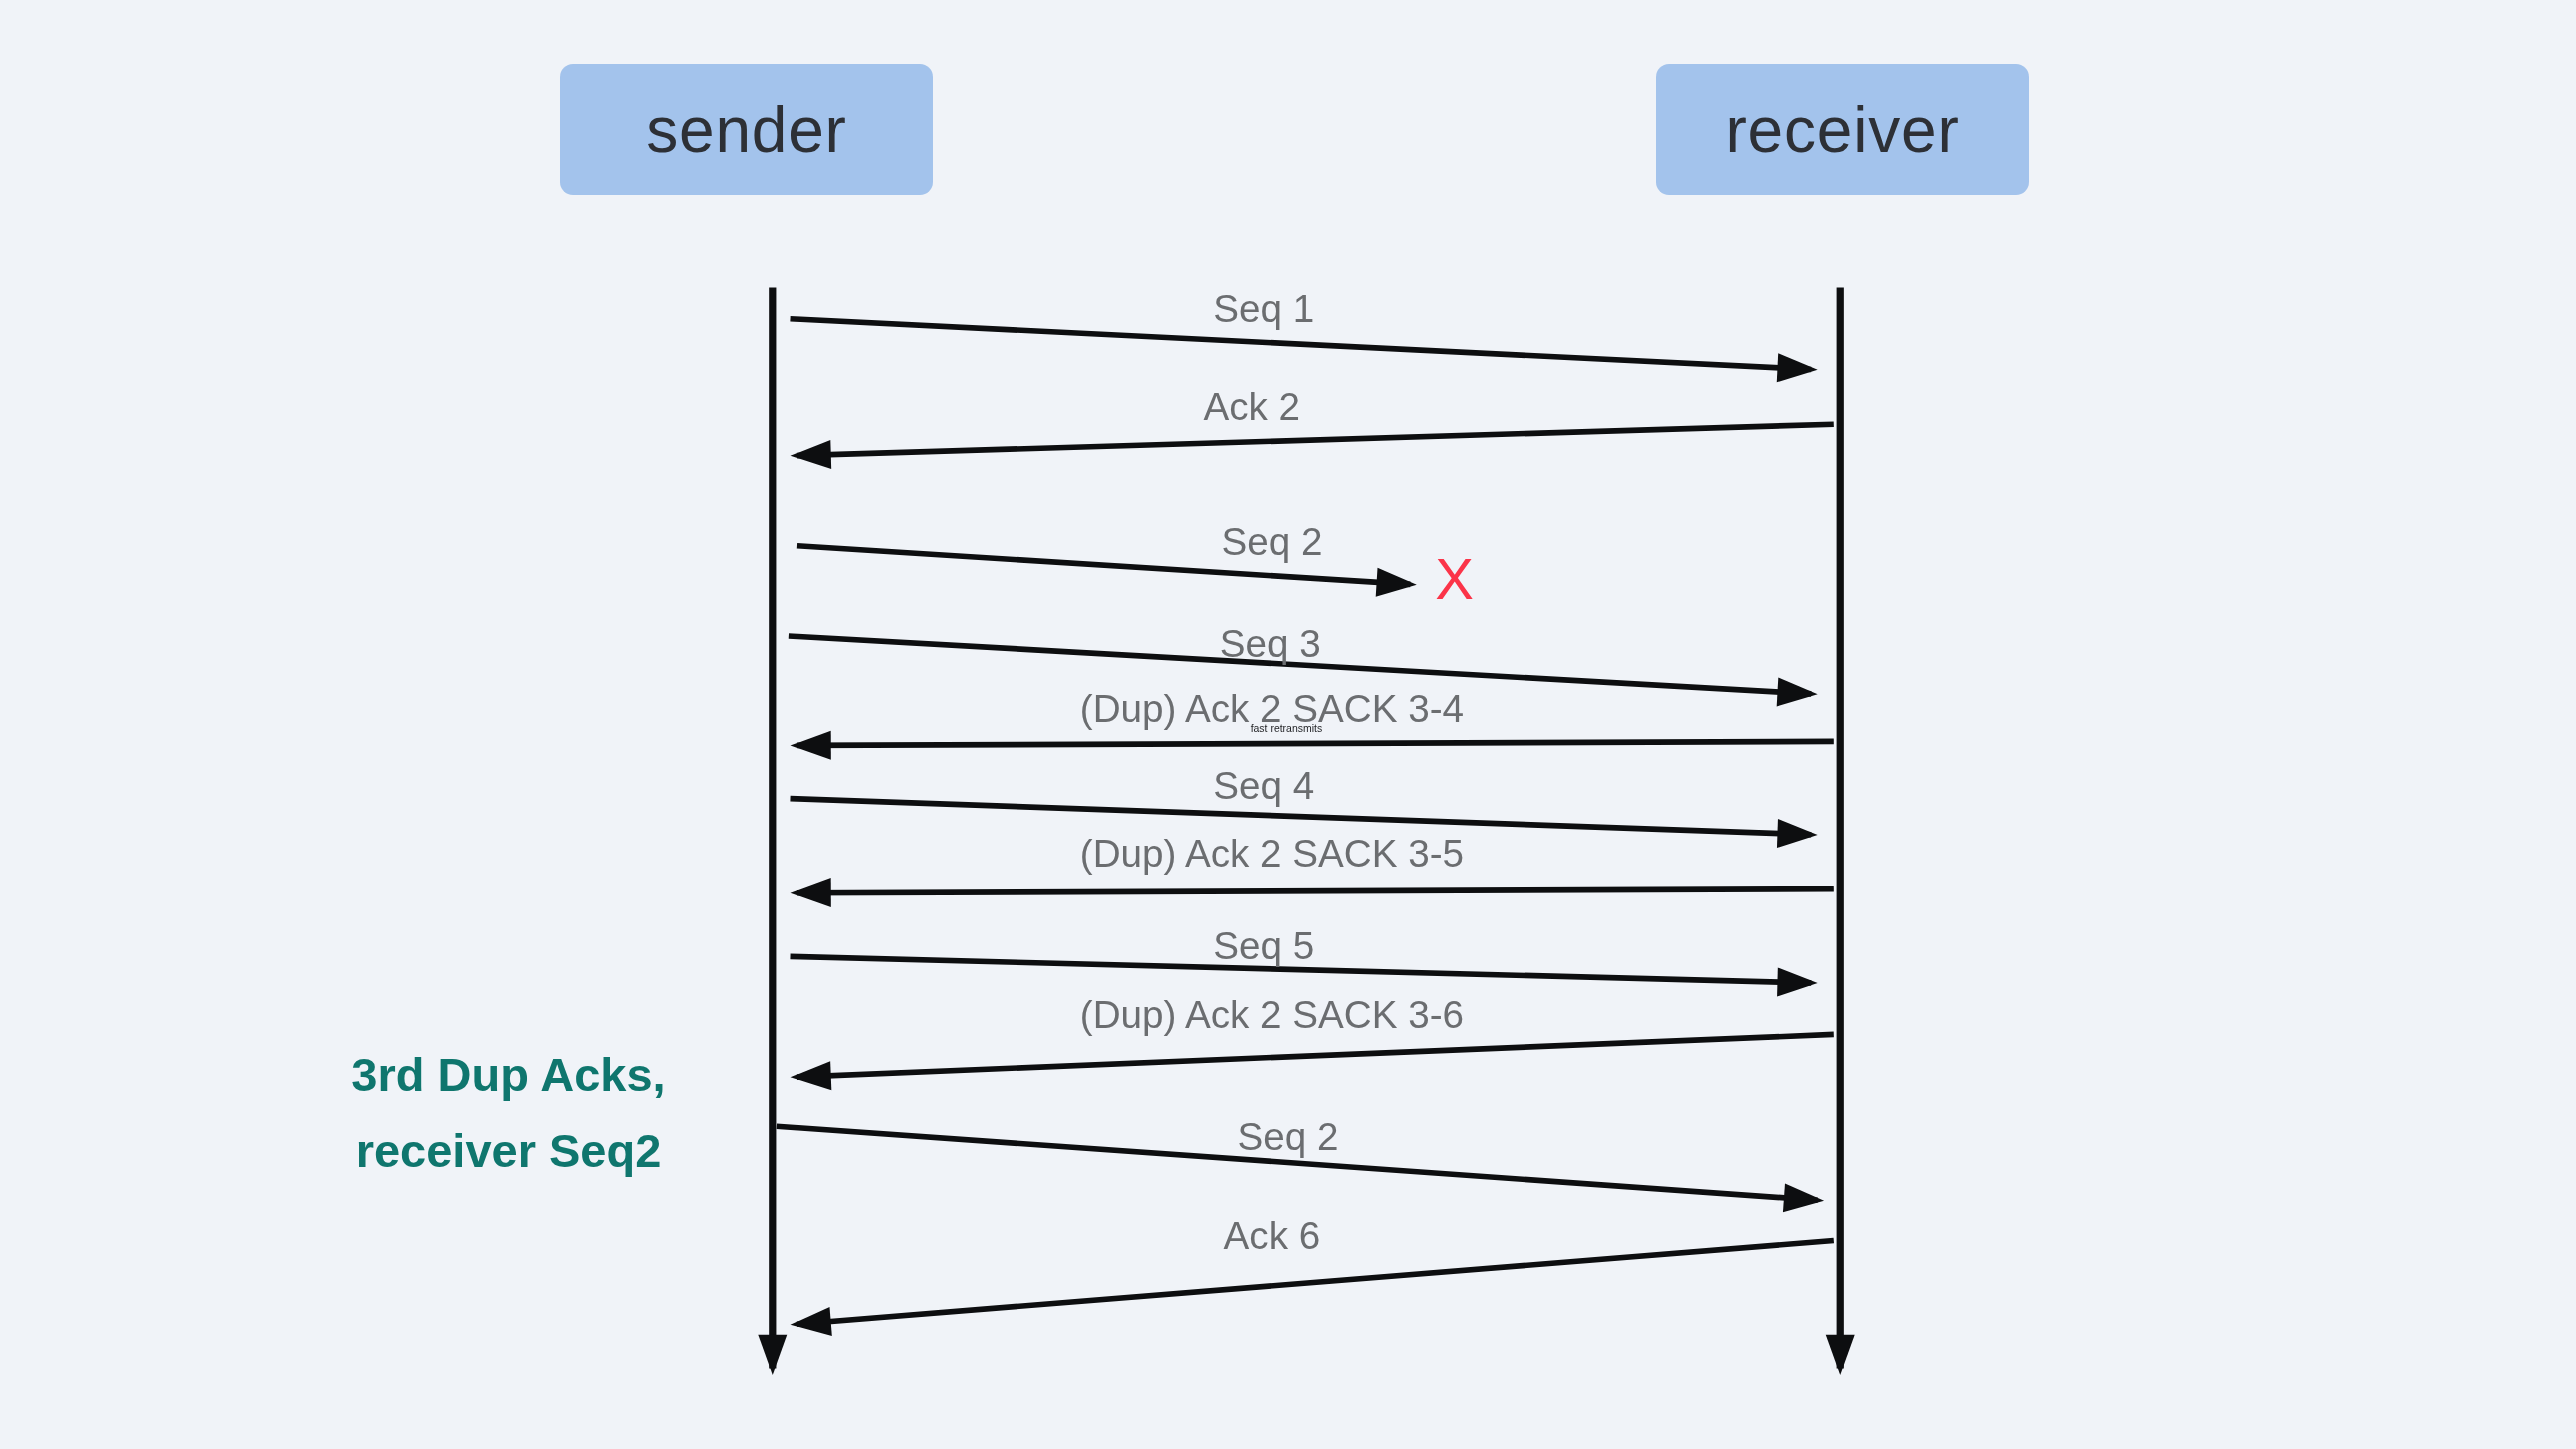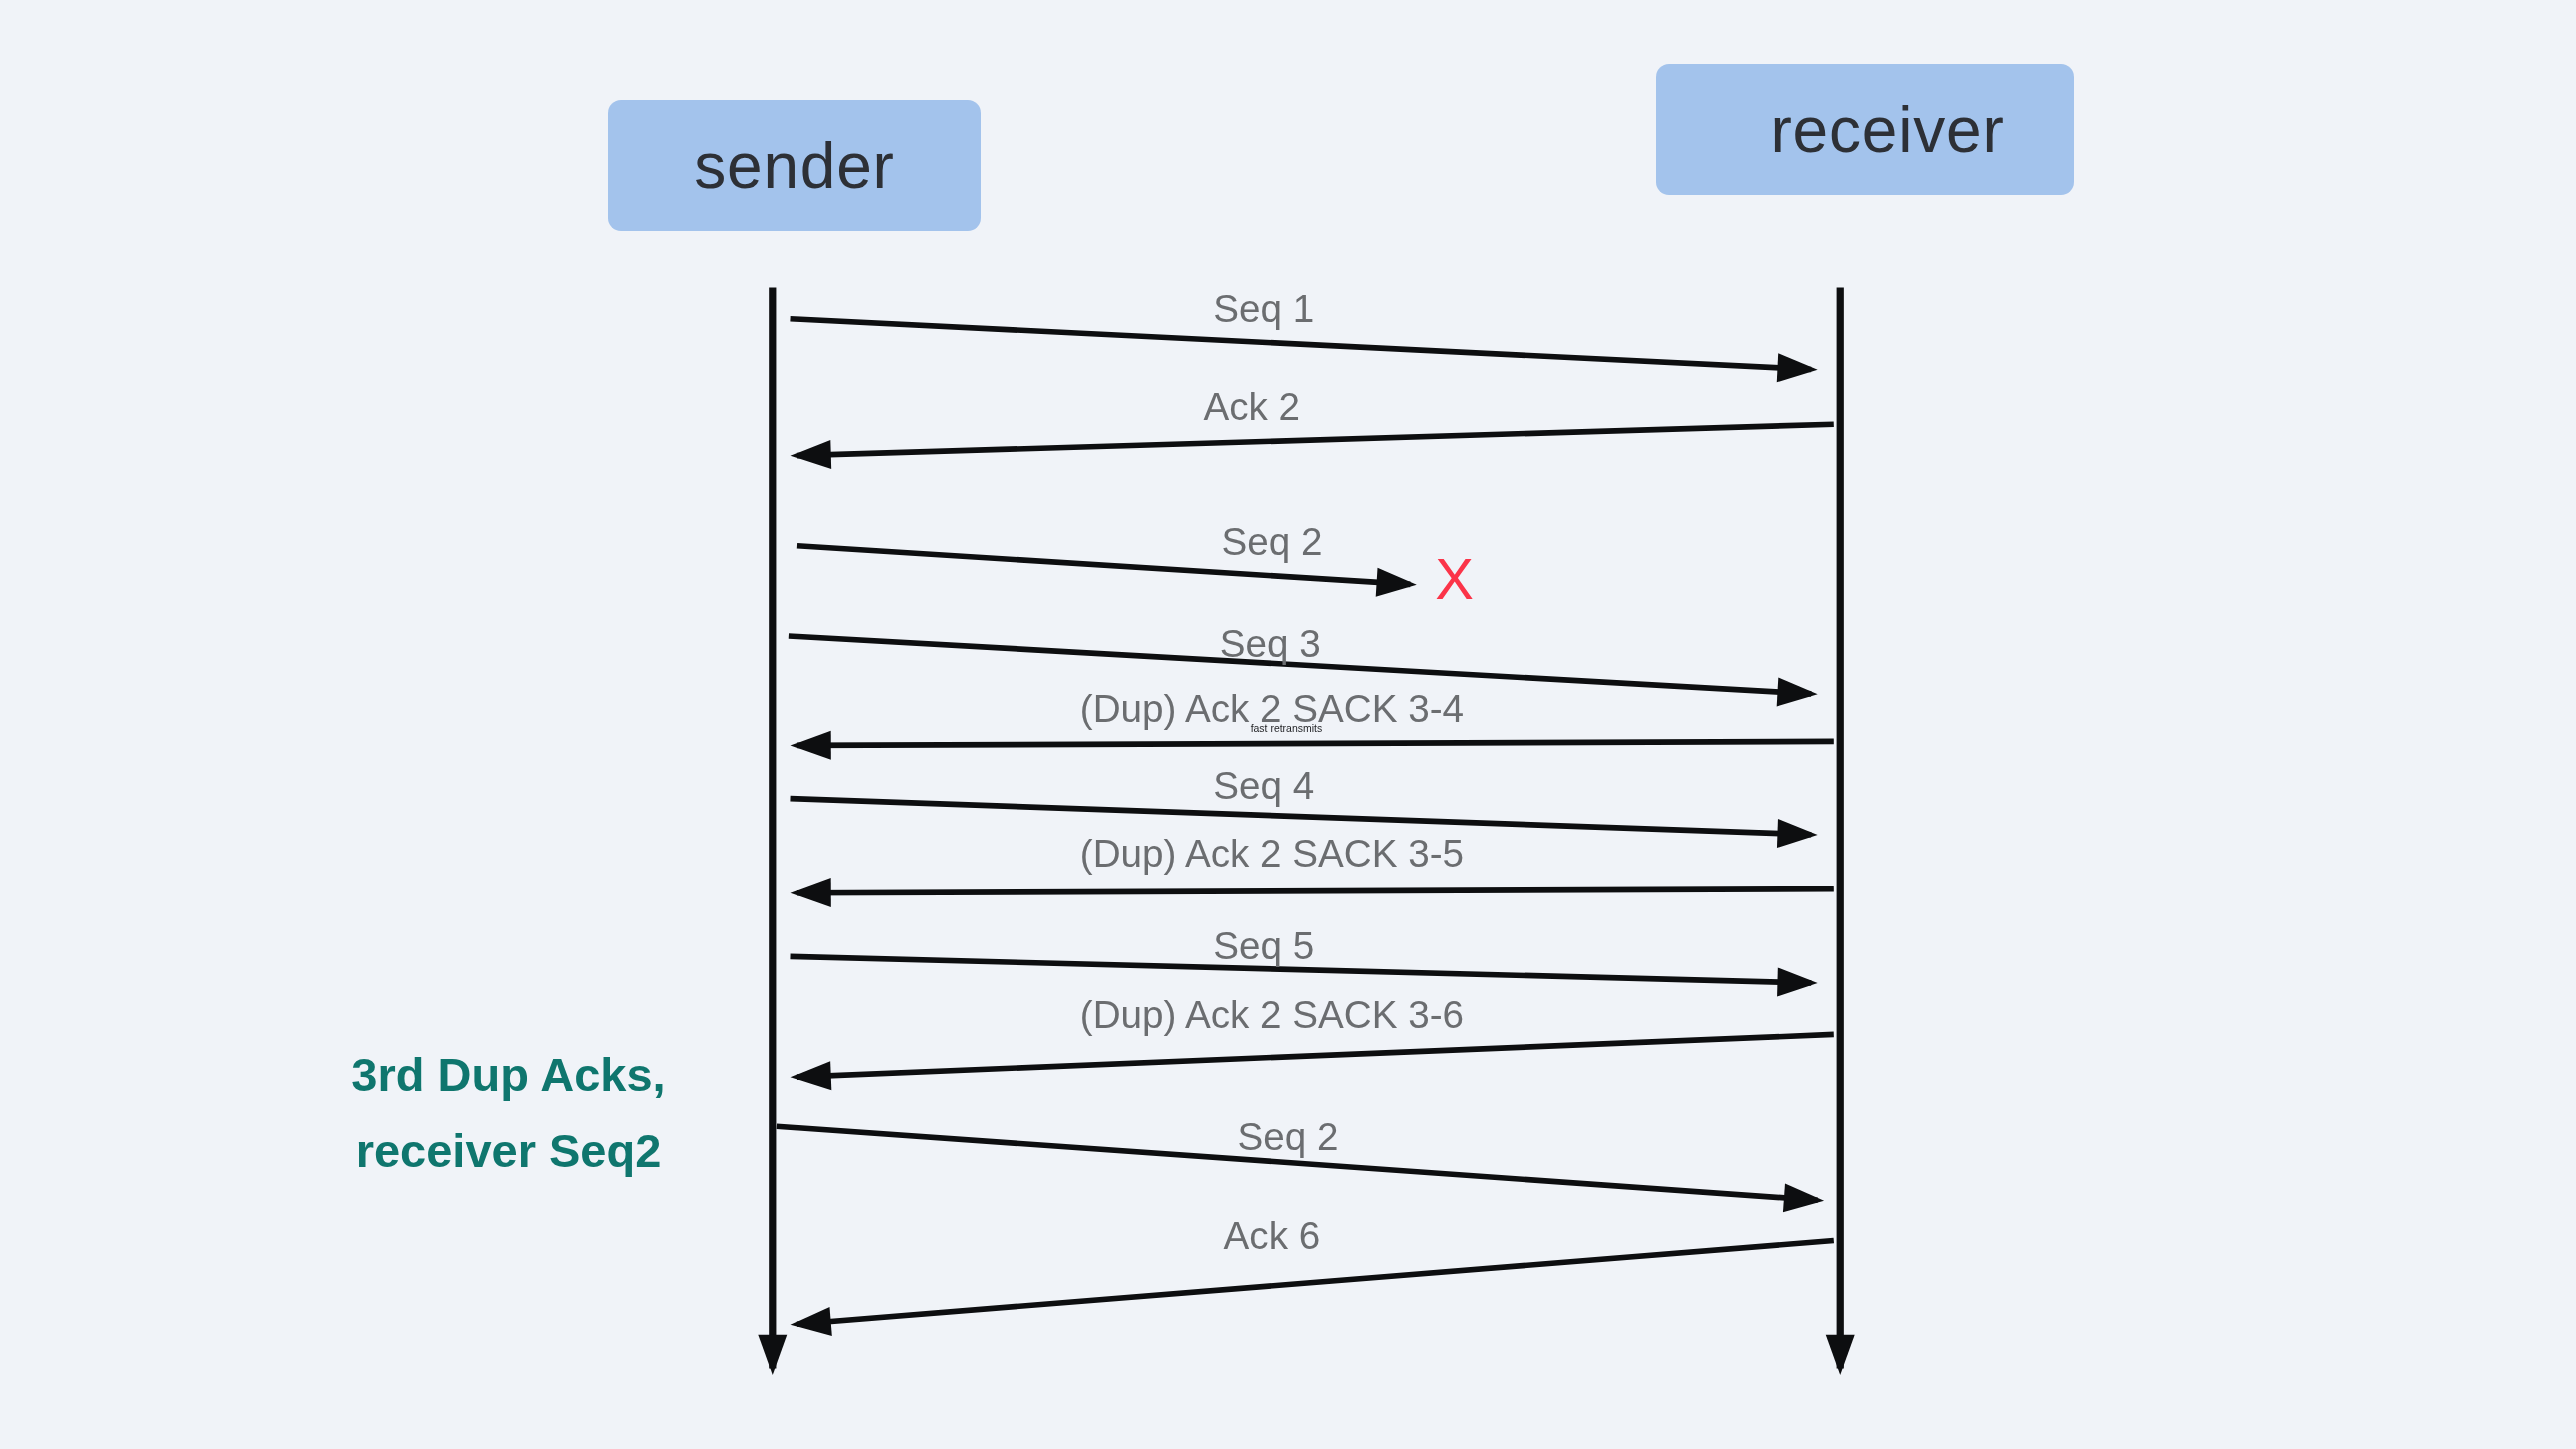--- a/index.html
+++ b/index.html
@@ -21,22 +21,22 @@
     height: 131px;
     background: #a3c3ec;
     border-radius: 13px;
     display: flex;
     align-items: center;
     justify-content: center;
     font-size: 64px;
     color: #2d3036;
     letter-spacing: 0.8px;
   }
-  #actor-sender { left: 608px; margin-top: 36px; }
-  #actor-receiver { left: 1656px; padding-left: 45px; }
+  #actor-sender { left: 560px; }
+  #actor-receiver { left: 1656px; }
   .side-annotation {
     position: absolute;
     left: 299px;
     top: 1037px;
     width: 419px;
     text-align: center;
     font-size: 47px;
     font-weight: bold;
     line-height: 76px;
     color: #0f766e;

